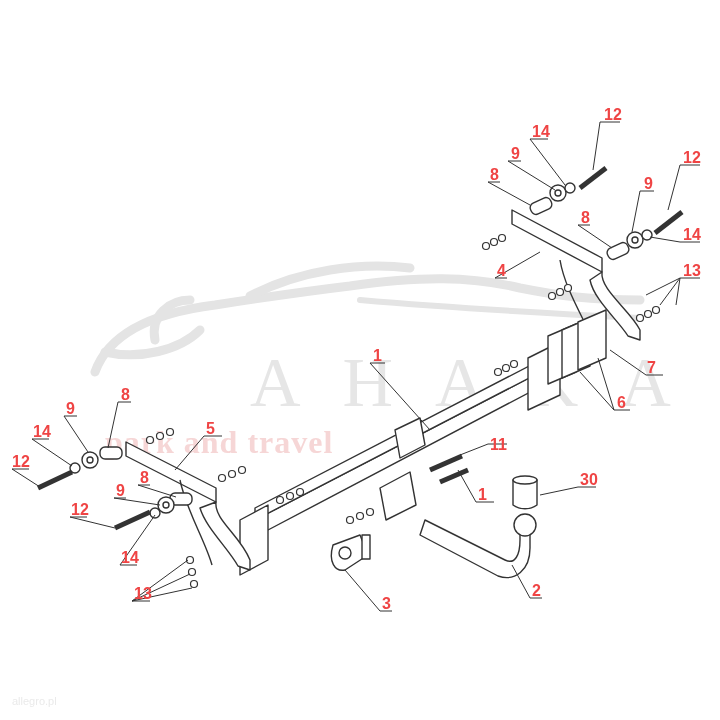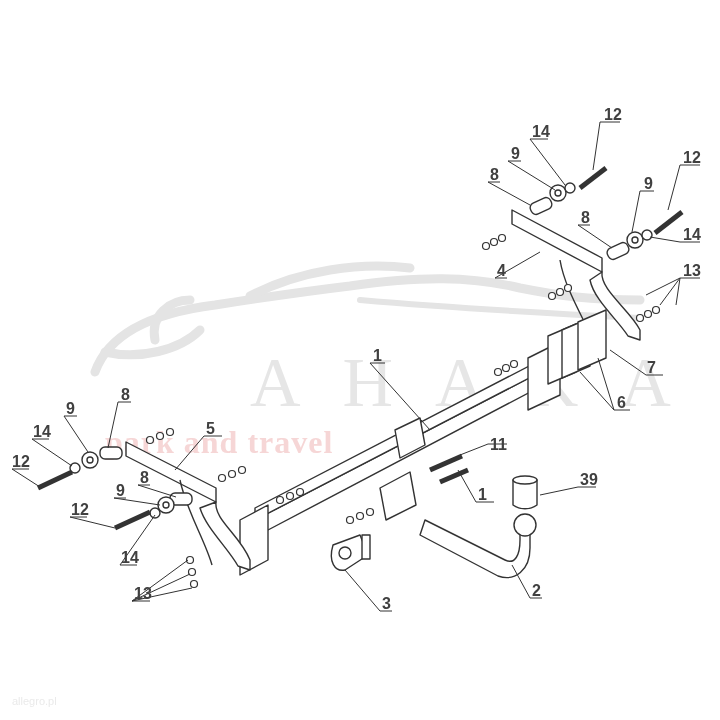--- a/index.html
+++ b/index.html
@@ -1,21 +1,21 @@
 <!DOCTYPE html>
 <html><head>
 <meta charset="utf-8">
 <style>
   html,body{margin:0;padding:0;background:#ffffff;}
   body{width:720px;height:720px;overflow:hidden;position:relative;font-family:"Liberation Sans",sans-serif;}
   #stage{position:absolute;left:0;top:0;width:720px;height:720px;}
   svg{position:absolute;left:0;top:0;}
   .wm-letters{position:absolute;left:250px;top:348px;font-family:Liberation Serif, serif;font-size:70px;letter-spacing:42px;color:#e6e6e6;line-height:1;}
   .wm-sub{position:absolute;left:105px;top:426px;font-family:"Liberation Serif",serif;font-weight:bold;font-size:32px;color:#f6d6d6;letter-spacing:1px;line-height:1;}
-  .lbl{position:absolute;font-family:"Liberation Sans",sans-serif;font-weight:bold;font-size:16px;color:#404040;line-height:1;}
+  .lbl{position:absolute;font-family:"Liberation Sans",sans-serif;font-weight:bold;font-size:16px;color:#ef4444;line-height:1;}
   .footer{position:absolute;left:12px;top:695px;font-size:11px;color:#eaeaea;}
 </style>
 </head>
 <body>
 
 <div id="stage">
 
   <svg width="720" height="720" viewBox="0 0 720 720">
     <g fill="none" stroke="#e4e4e4" stroke-width="9" stroke-linecap="round">
       <path d="M95 372 C 110 330, 160 312, 215 305 C 260 298, 300 292, 350 286 C 420 276, 470 276, 520 288 C 560 296, 590 300, 640 300"></path>
@@ -169,21 +169,21 @@
   <div class="lbl" style="left:373px;top:348px">1</div>
   <div class="lbl" style="left:647px;top:360px">7</div>
   <div class="lbl" style="left:617px;top:395px">6</div>
   <div class="lbl" style="left:121px;top:387px">8</div>
   <div class="lbl" style="left:66px;top:401px">9</div>
   <div class="lbl" style="left:206px;top:421px">5</div>
   <div class="lbl" style="left:33px;top:424px">14</div>
   <div class="lbl" style="left:490px;top:437px">11</div>
   <div class="lbl" style="left:140px;top:470px">8</div>
   <div class="lbl" style="left:12px;top:454px">12</div>
-  <div class="lbl" style="left:580px;top:472px">39</div>
+  <div class="lbl" style="left:580px;top:472px">30</div>
   <div class="lbl" style="left:116px;top:483px">9</div>
   <div class="lbl" style="left:478px;top:487px">1</div>
   <div class="lbl" style="left:71px;top:502px">12</div>
   <div class="lbl" style="left:121px;top:550px">14</div>
   <div class="lbl" style="left:532px;top:583px">2</div>
   <div class="lbl" style="left:134px;top:586px">13</div>
   <div class="lbl" style="left:382px;top:596px">3</div>
 
   <div class="footer">allegro.pl</div>
 </div>

